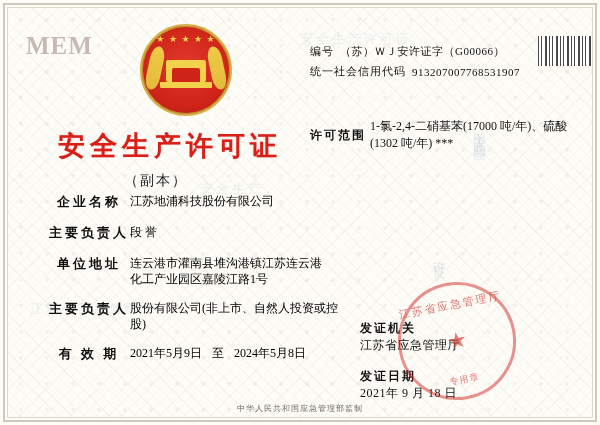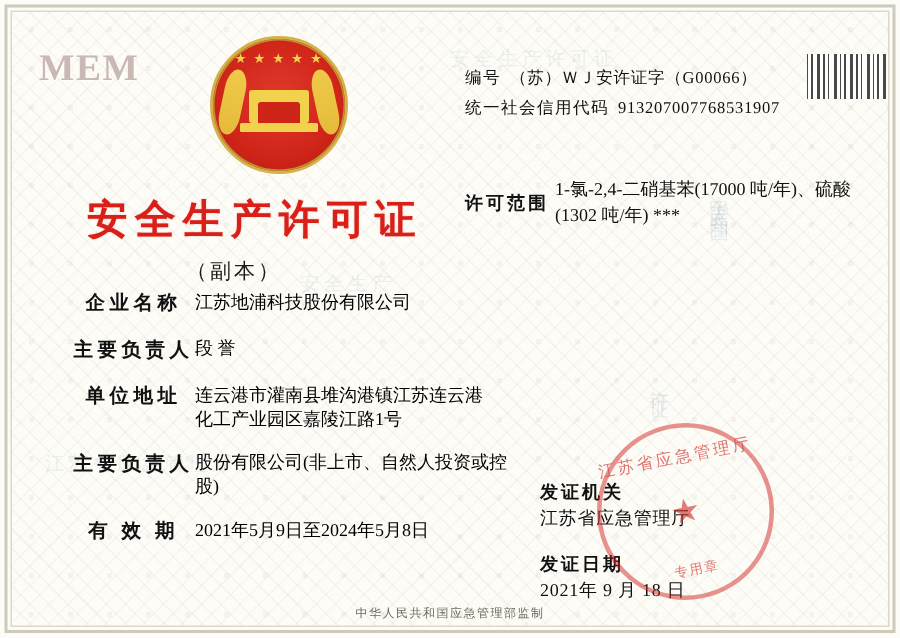--- a/index.html
+++ b/index.html
@@ -157,21 +157,21 @@
     font-weight: bold;
     text-align: center;
   }
   .field-value {
     font-size: 12px;
     color: #000000;
     font-family: "Liberation Serif", serif;
     line-height: 16px;
   }
   .field-value .line2 { display: block; }
-  .valid-wrap { display: flex; align-items: center; font-size: 12px; }
+  .valid-wrap { display: flex; align-items: center; gap: 10px; font-size: 12px; }
   .valid-sep { font-size: 12px; }
 
   
   .right-col {
     position: absolute;
     left: 310px; top: 44px;
     width: 270px;
   }
   .code-row {
     display: flex;

